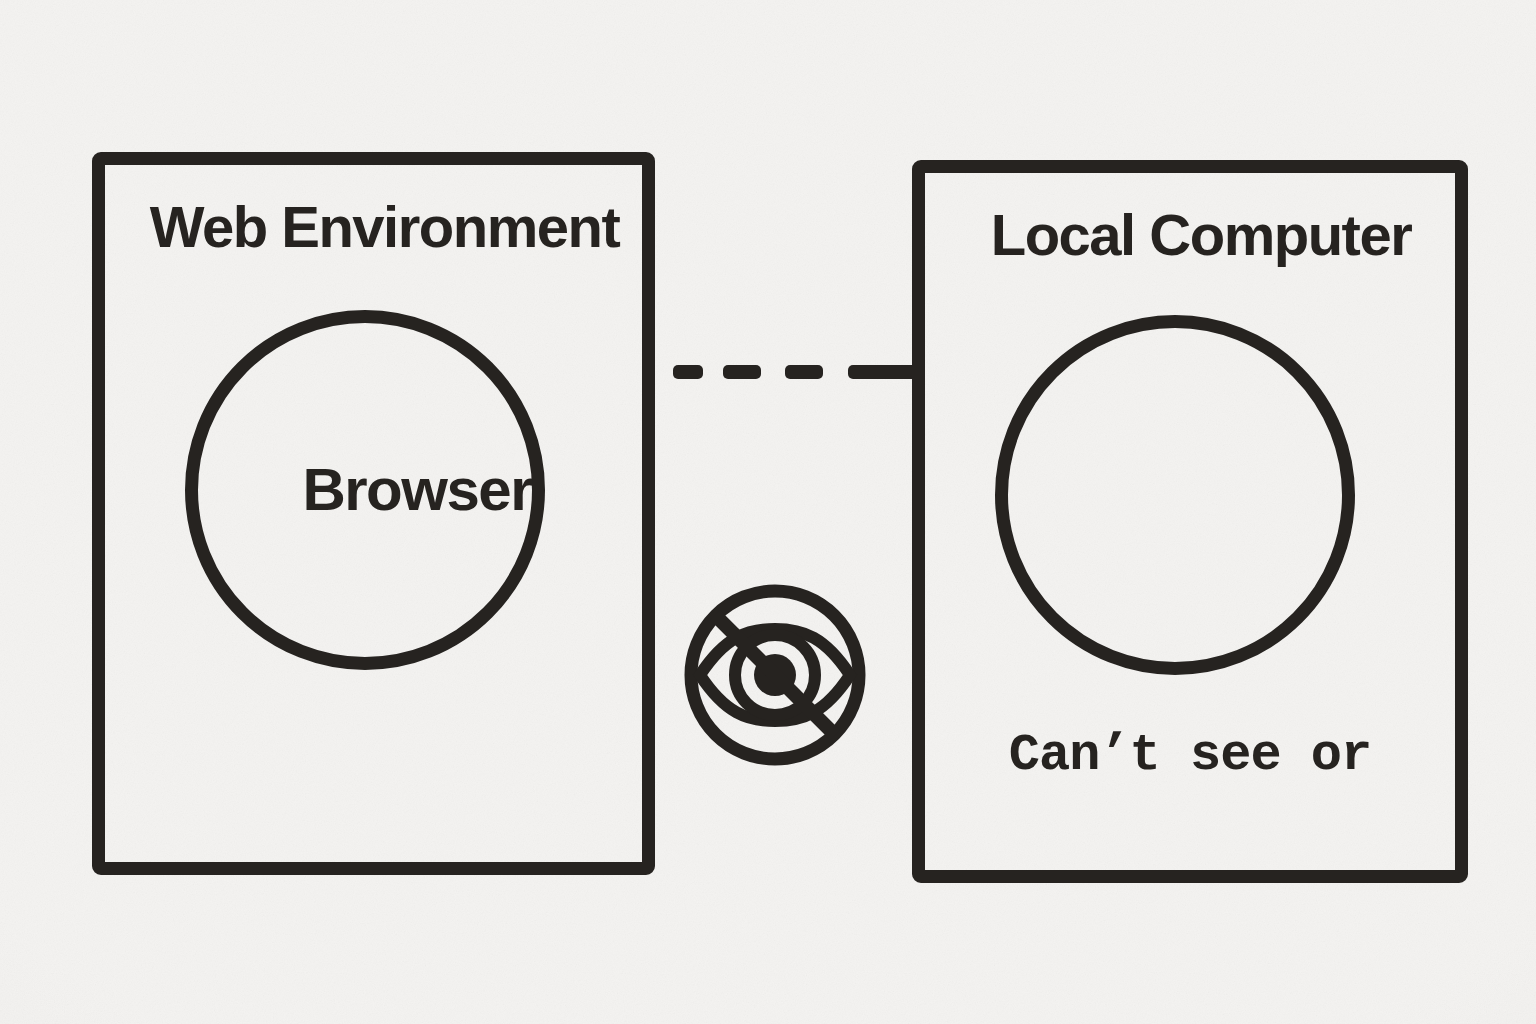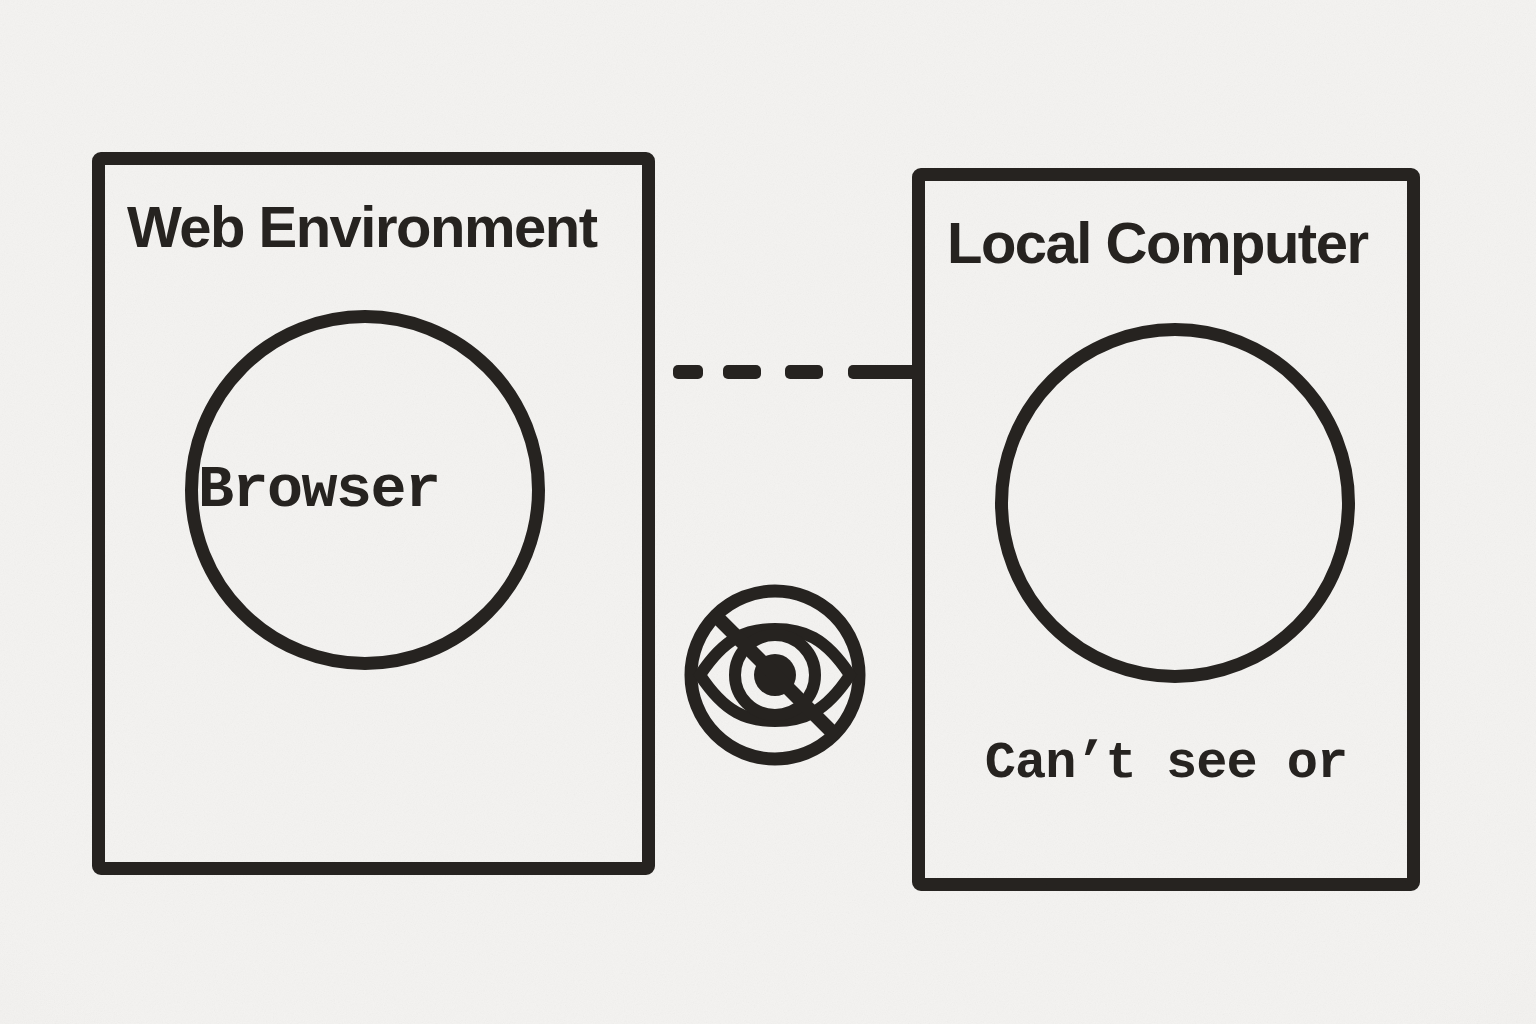--- a/index.html
+++ b/index.html
@@ -23,42 +23,42 @@
     mix-blend-mode: multiply;
   }
 
   .box {
     position: absolute;
     box-sizing: border-box;
     border: 13px solid #262320;
     border-radius: 9px;
   }
   .box.left  { left: 92px;  top: 152px; width: 563px; height: 723px; }
-  .box.right { left: 912px; top: 168px; width: 508px; height: 723px; }
+  .box.right { left: 912px; top: 160px; width: 556px; height: 723px; }
 
   .box-title {
     margin: 28px 0 0 0;
+    text-align: center;
     font-size: 58px;
     font-weight: 700;
     letter-spacing: -1.5px;
     white-space: nowrap;
     padding-left: 22px;
   }
 
   .circle {
     position: absolute;
     box-sizing: border-box;
     border: 13px solid #262320;
     border-radius: 50%;
     display: flex;
     flex-direction: column;
-    align-items: flex-start;
+    align-items: flex-end;
     justify-content: center;
     text-align: center;
-    font-family: Liberation Mono, monospace;
   }
   .box.left  .circle { left: 80px; top: 145px; width: 360px; height: 360px; }
   .box.right .circle { left: 70px; top: 142px; width: 360px; height: 360px; }
 
   .circle-line {
     display: block;
     font-size: 60px;
     font-weight: 700;
     line-height: 1.3;
     letter-spacing: -1.5px;

